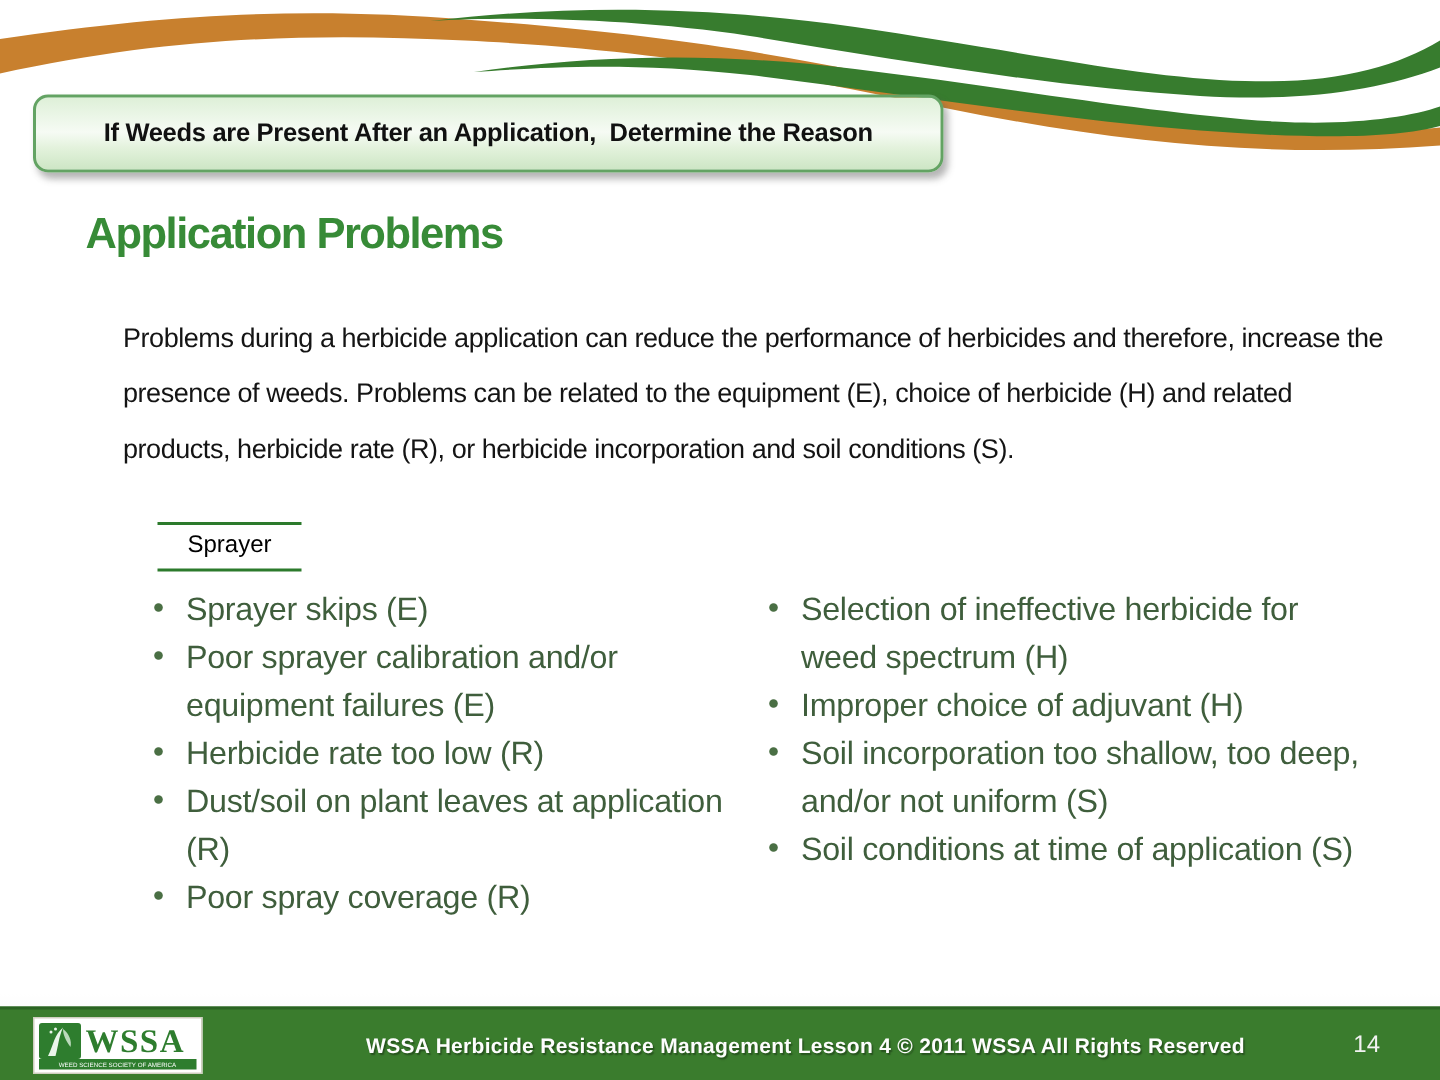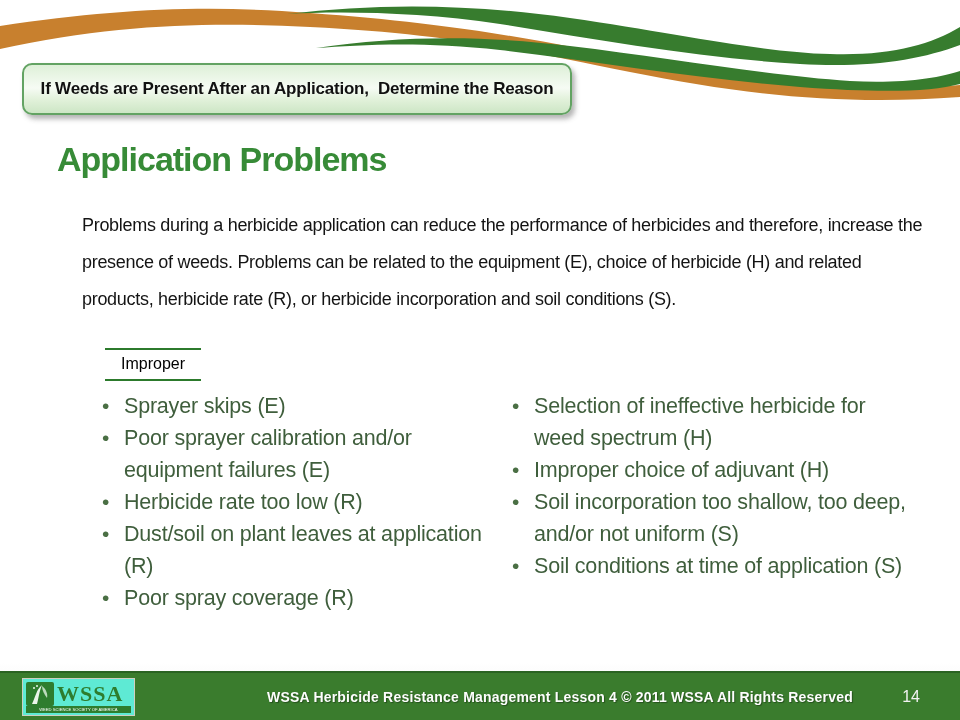--- a/index.html
+++ b/index.html
@@ -12,37 +12,37 @@
     overflow: hidden;
     font-family: "Liberation Sans", sans-serif;
   }
 
   
   .swoosh { position: absolute; top: 0; left: 0; width: 960px; height: 130px; }
 
   
   .banner {
     position: absolute; left: 22px; top: 63px;
-    width: 550px; height: 52px;
+    width: 607px; height: 52px;
     border: 2px solid #63a363;
     border-radius: 10px;
     background: linear-gradient(180deg, #def0d8 0%, #f6fbf4 48%, #e3f2dc 70%, #cde6c5 100%);
     box-shadow: 3px 4px 5px rgba(90,90,90,0.45);
     display: flex; align-items: center; justify-content: center;
   }
   .banner-text {
     font-size: 17px; font-weight: bold; color: #111;
     letter-spacing: -0.2px; white-space: pre-wrap;
     font-stretch: condensed;
   }
 
   
   .title {
     position: absolute; left: 57px; top: 140px;
-    font-size: 34px; font-weight: bold; color: #378b37;
+    font-size: 29px; font-weight: bold; color: #378b37;
     letter-spacing: -1px; font-stretch: condensed;
   }
 
   
   .paragraph {
     position: absolute; left: 82px; top: 207px; width: 845px;
     font-size: 18px; line-height: 37px; color: #141414;
     letter-spacing: -0.3px; font-stretch: condensed;
   }
 
@@ -71,31 +71,31 @@
 
   
   .footer {
     position: absolute; left: 0; bottom: 0; width: 960px; height: 49px;
     background: #3a7c2d; border-top: 2px solid #2a6322;
   }
   .footer-text {
     position: absolute; top: 50%; left: 537px; transform: translate(-50%, -50%);
     color: #fdfdfd; font-weight: bold; font-size: 14px; letter-spacing: 0.2px;
     text-shadow: 1px 1px 1px rgba(0,0,0,0.35);
-    white-space: nowrap; font-stretch: condensed; margin-left: 23px;
+    white-space: nowrap; font-stretch: condensed;
   }
   .page-number {
     position: absolute; top: 50%; right: 40px; transform: translateY(-50%);
     color: #f2f2f2; font-size: 16px;
   }
 
   
   .logo {
     position: absolute; left: 22px; top: 5px;
-    width: 113px; height: 38px; background: #5eead4;
+    width: 113px; height: 38px; background: #ffffff;
     border: 1px solid #cfcfc0; padding: 2px 3px;
     display: flex; flex-direction: column;
   }
   .logo-top { display: flex; align-items: center; gap: 3px; flex: 1; }
   .logo-mark { width: 28px; height: 24px; flex: 0 0 auto; }
   .logo-acronym {
     font-family: "Liberation Serif", serif; font-weight: bold;
     font-size: 22px; color: #2e7d2e; letter-spacing: 1px; line-height: 1;
   }
   .logo-strip {
@@ -122,21 +122,21 @@
   </svg>
 
   <div class="banner">
     <span class="banner-text">If Weeds are Present After an Application,  Determine the Reason</span>
   </div>
 
   <h1 class="title">Application Problems</h1>
 
   <p class="paragraph">Problems during a herbicide application can reduce the performance of herbicides and therefore, increase the presence of weeds. Problems can be related to the equipment (E), choice of herbicide (H) and related products, herbicide rate (R), or herbicide incorporation and soil conditions (S).</p>
 
-  <div class="examples">Improper</div>
+  <div class="examples">Sprayer</div>
 
   <ul class="bullets right">
     <li>Selection of ineffective herbicide for weed spectrum (H)</li>
     <li>Improper choice of adjuvant (H)</li>
     <li>Soil incorporation too shallow, too deep, and/or not uniform (S)</li>
     <li>Soil conditions at time of application (S)</li>
   </ul>
 
   <ul class="bullets left">
     <li>Sprayer skips (E)</li>

